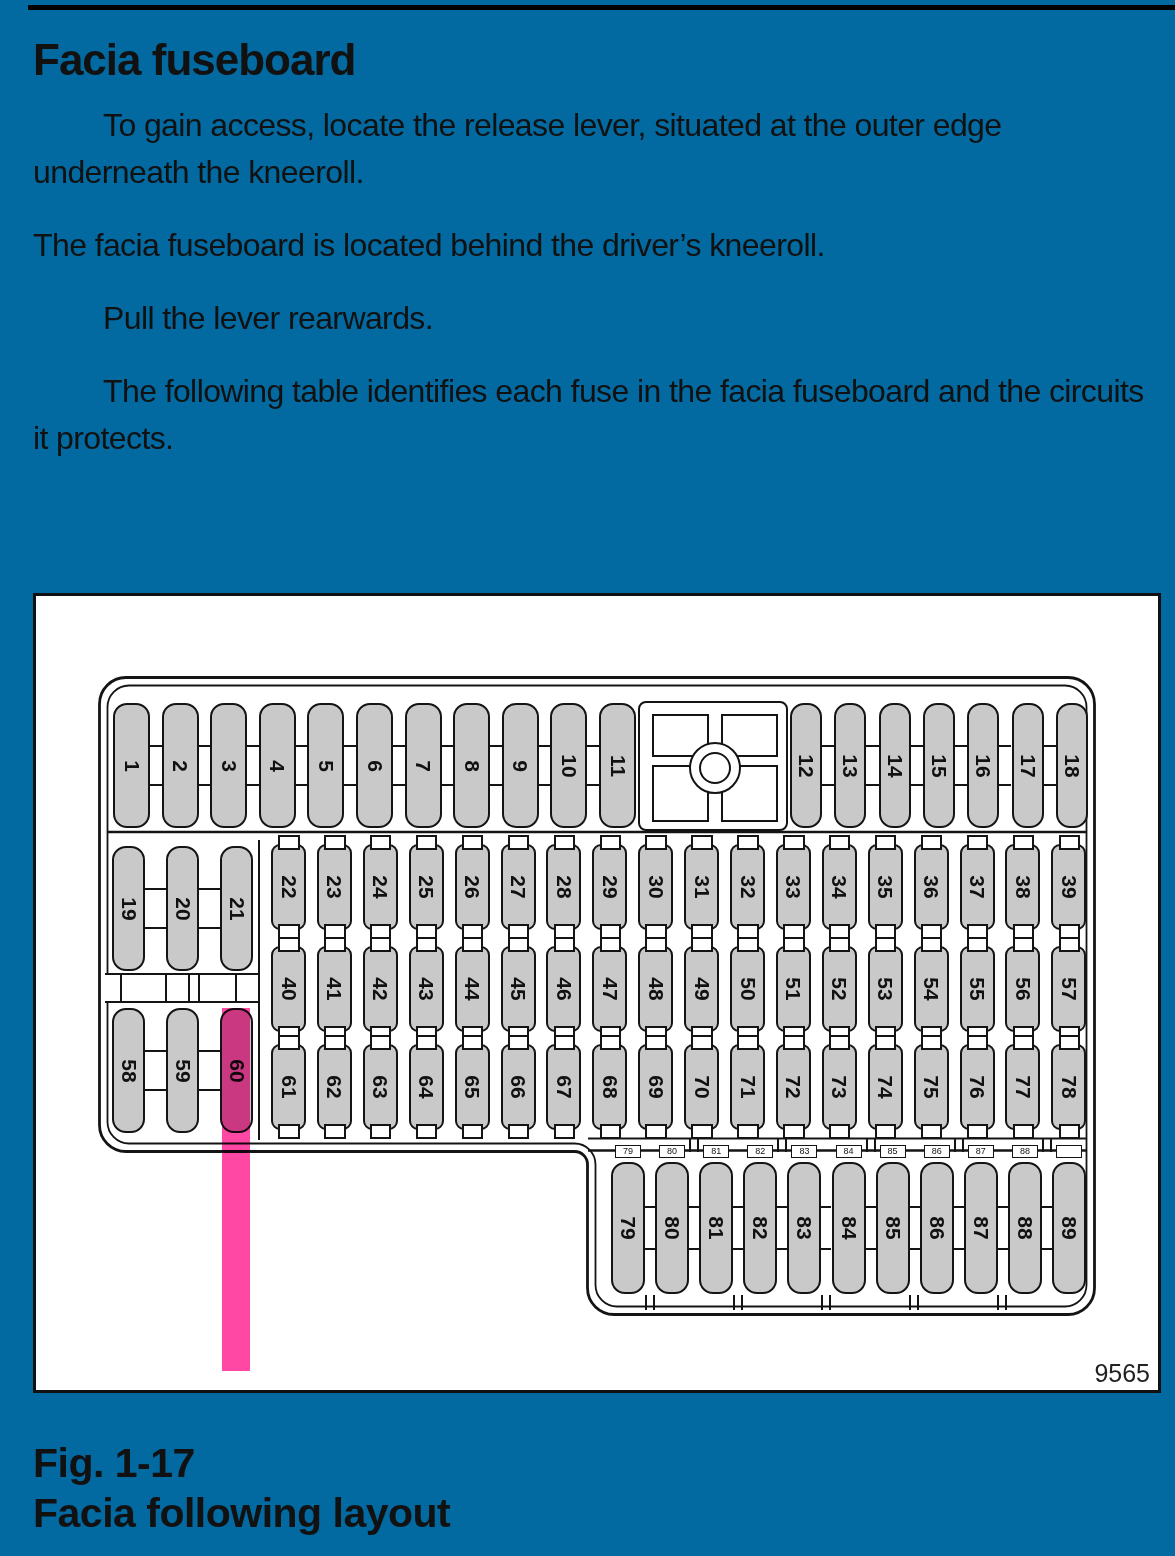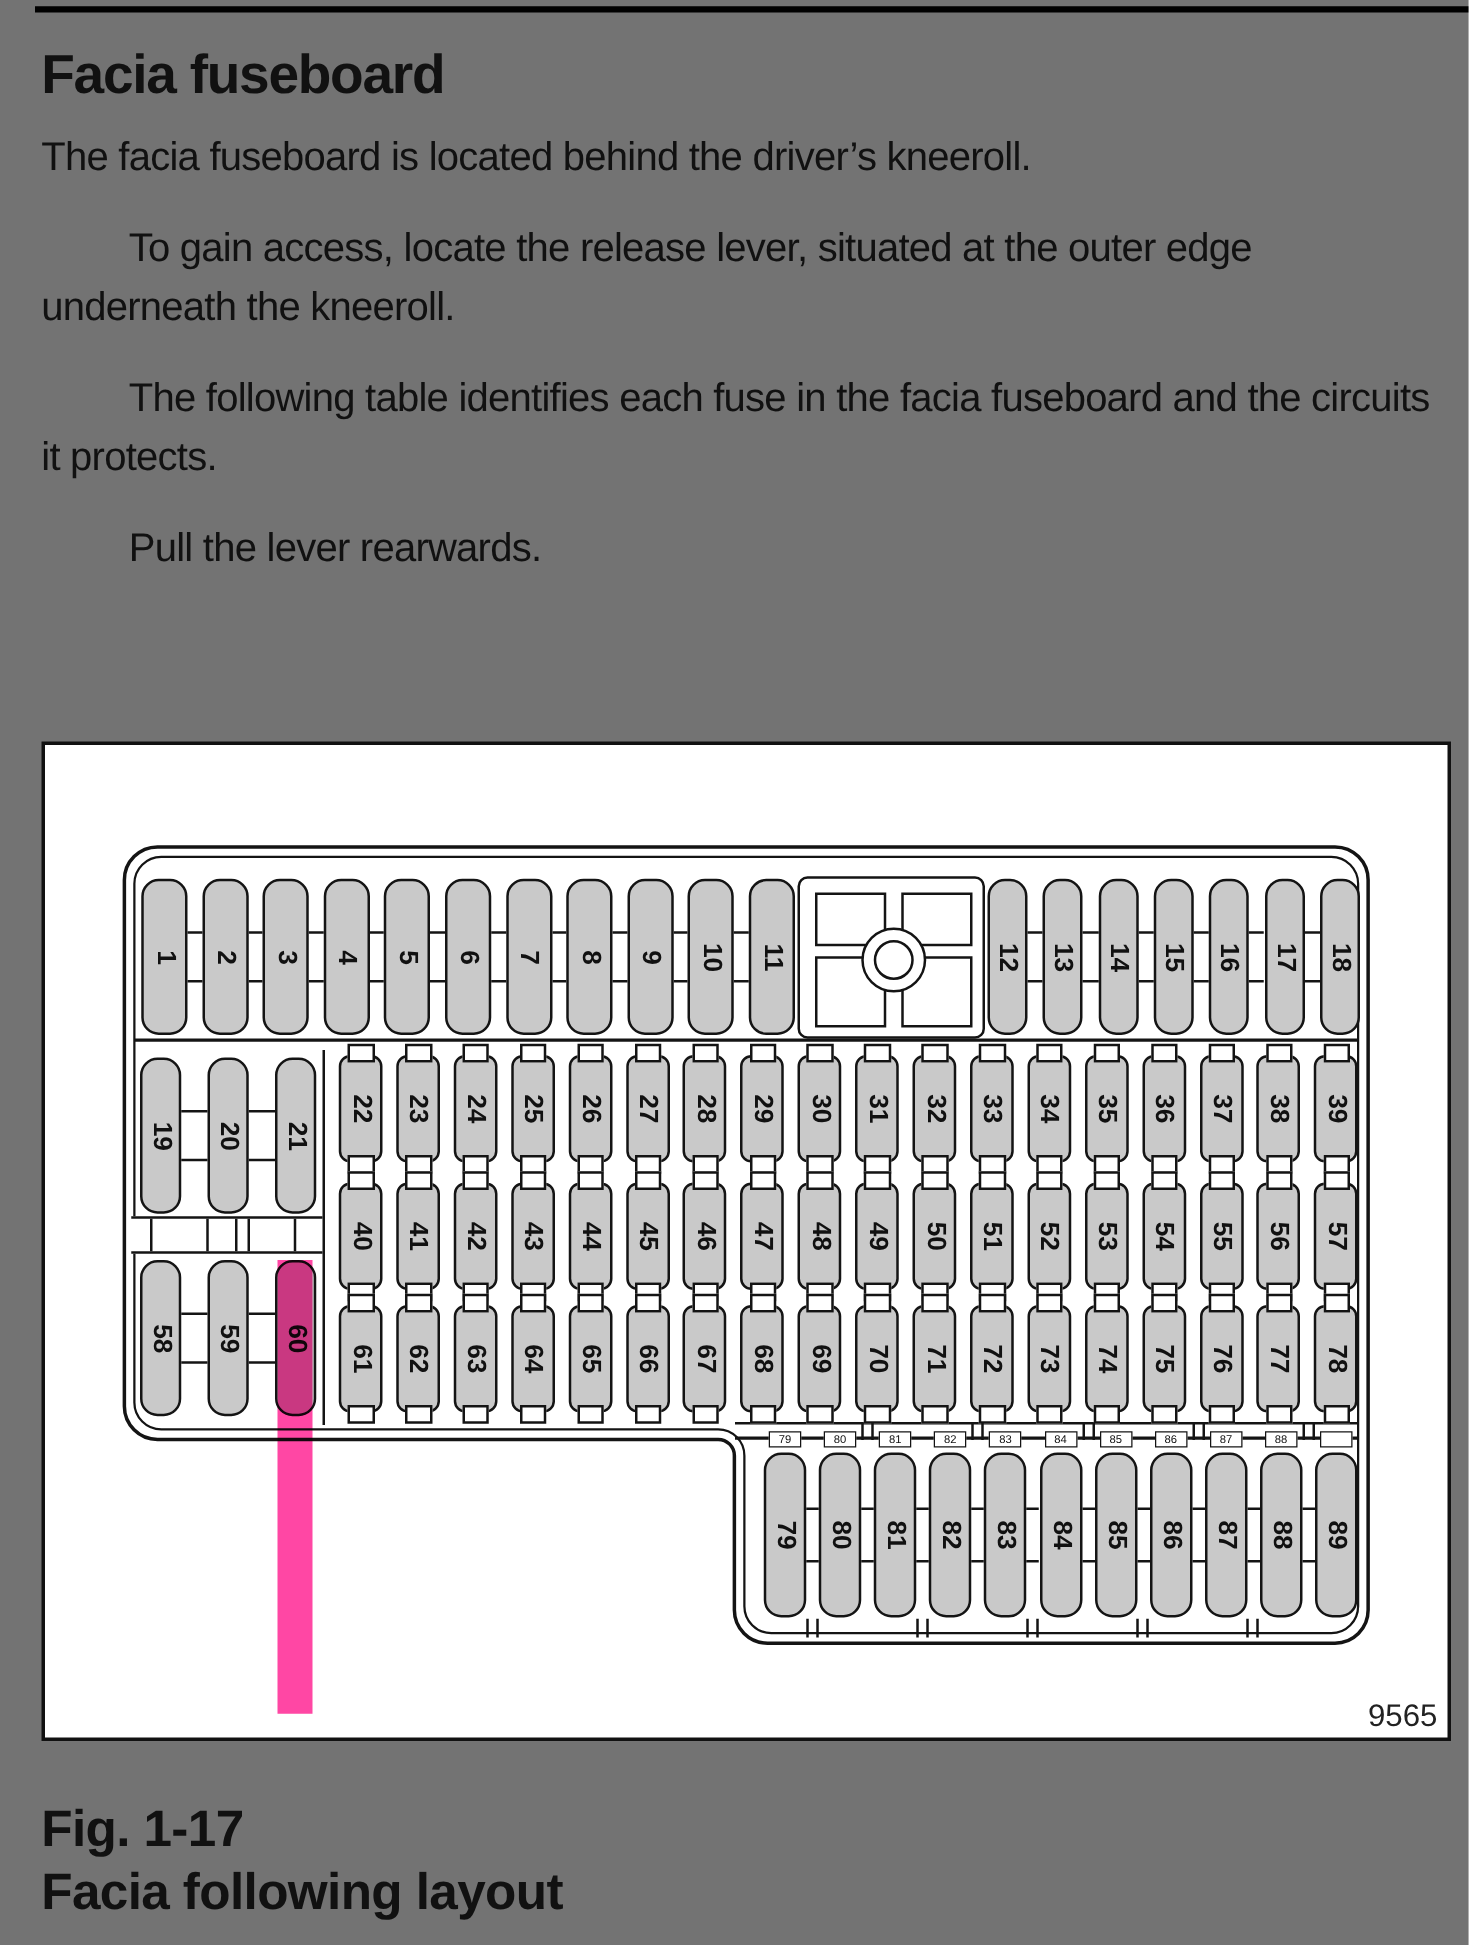--- a/index.html
+++ b/index.html
@@ -1,16 +1,16 @@
 <!DOCTYPE html>
 <html><head>
 <meta charset="utf-8">
 <style>
   html,body{margin:0;padding:0;background:#fff;}
-  .page{position:relative;width:1175px;height:1556px;background:#737373;overflow:hidden;
+  .page{position:relative;width:1175px;height:1556px;background:#0369a1;overflow:hidden;
         font-family:"Liberation Sans",sans-serif;color:#111;}
   .toprule{position:absolute;left:28px;top:5px;width:1147px;height:5px;background:#000;}
   .textblock{position:absolute;left:33px;top:36px;width:1128px;}
   h1.heading{margin:0 0 18px 0;font-size:44px;font-weight:bold;letter-spacing:-1px;line-height:1.1;}
   p.body{margin:0 0 26px 0;font-size:32px;line-height:47px;letter-spacing:-0.6px;}
   p.body.ind{text-indent:70px;}
   .figure{position:absolute;left:33px;top:593px;width:1128px;height:800px;border:3px solid #111;
           box-sizing:border-box;background:#fff;}
   .figure svg{position:absolute;left:0;top:0;z-index:1;}
   .figcode{position:absolute;right:8px;bottom:2px;font-size:25px;color:#222;z-index:8;}
@@ -44,24 +44,24 @@
         letter-spacing:-0.5px;line-height:50px;}
 </style>
 </head>
 <body>
 
 <div class="page">
   <div class="toprule"></div>
 
   <div class="textblock">
     <h1 class="heading">Facia fuseboard</h1>
+    <p class="body ind">To gain access, locate the release lever, situated at the outer edge underneath the kneeroll.</p>
     <p class="body">The facia fuseboard is located behind the driver’s kneeroll.</p>
-    <p class="body ind">To gain access, locate the release lever, situated at the outer edge underneath the kneeroll.</p>
+    <p class="body ind">Pull the lever rearwards.</p>
     <p class="body ind">The following table identifies each fuse in the facia fuseboard and the circuits it protects.</p>
-    <p class="body ind">Pull the lever rearwards.</p>
   </div>
 
   <div class="figure" id="figure">
 
     <svg width="1122" height="794" viewBox="0 0 1122 794">
       <path d="M 90 81.5 H 1032 A 26.5 26.5 0 0 1 1058.5 108 V 692 A 26.5 26.5 0 0 1 1032 718.5 H 578
                A 26.5 26.5 0 0 1 551.5 692 V 568.5 A 13 13 0 0 0 538.5 555.5 H 90
                A 26.5 26.5 0 0 1 63.5 529 V 108 A 26.5 26.5 0 0 1 90 81.5 Z" fill="none" stroke="#141414" stroke-width="2.8"></path>
       <path d="M 93 89.5 H 1029 A 21.5 21.5 0 0 1 1050.5 111 V 689 A 21.5 21.5 0 0 1 1029 710.5 H 581
                A 21.5 21.5 0 0 1 559.5 689 V 568.5 A 21 21 0 0 0 538.5 547.5 H 93

